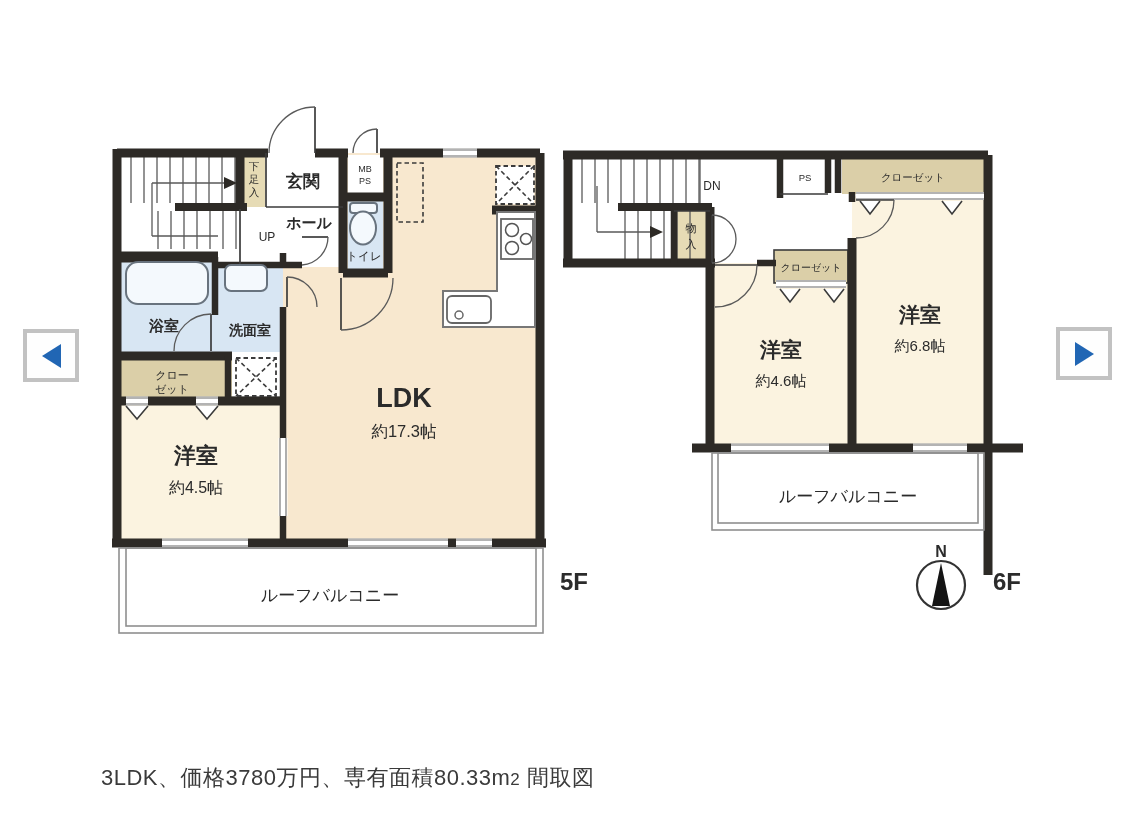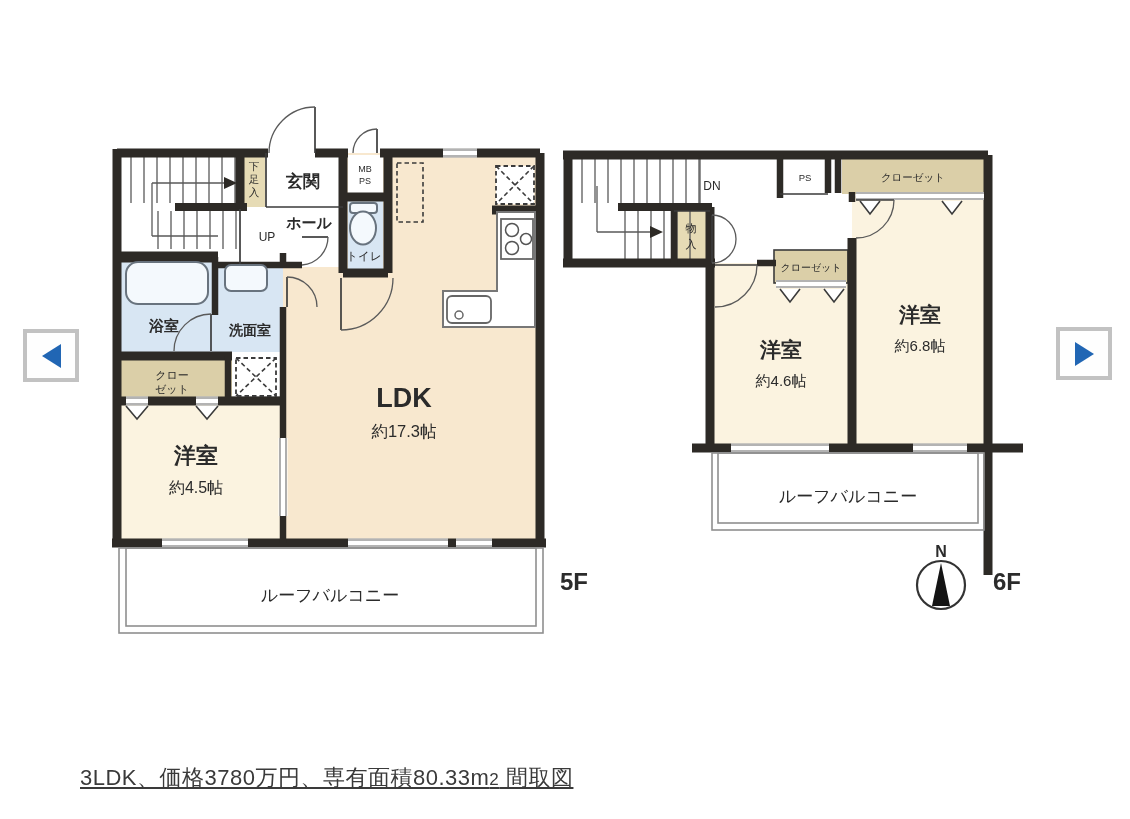--- a/index.html
+++ b/index.html
@@ -18,22 +18,22 @@
   .gr{stroke:#9a9a9a;stroke-width:1.6;fill:none;}
   .bal{stroke:#8f8f8f;stroke-width:1.6;fill:none;}
   .dash{stroke:#3b3b3b;stroke-width:1.8;fill:#ffffff;stroke-dasharray:4.5 3;}
   .dashx{stroke:#3b3b3b;stroke-width:1.6;fill:none;stroke-dasharray:4.5 3;}
   .fx{stroke:#68737e;stroke-width:2;fill:#f4f9fd;}
   .cnt{stroke:#777777;stroke-width:2;fill:#ffffff;}
   .vee{stroke:#3b3b3b;stroke-width:1.6;fill:#ffffff;}
   text{fill:#2b2b2b;}
   .lb{font-weight:600;}
   .cap{
-    position:absolute;left:80px;top:763px;font-size:22px;color:#3a3a3a;
-    letter-spacing:.5px;white-space:nowrap;text-decoration:underline;
+    position:absolute;left:101px;top:763px;font-size:22px;color:#3a3a3a;
+    letter-spacing:.5px;white-space:nowrap;
   }
   .cap .small2{font-size:17px;}
   .navbtn{
     position:absolute;width:56px;height:53px;background:#fefefe;
     border:4px solid #c2c2c2;padding:0;display:flex;align-items:center;
     justify-content:center;cursor:pointer;box-sizing:border-box;
   }
   #prev-btn{left:23px;top:329px;}
   #next-btn{left:1056px;top:327px;}
   .tri{width:0;height:0;border-top:12px solid transparent;border-bottom:12px solid transparent;}

